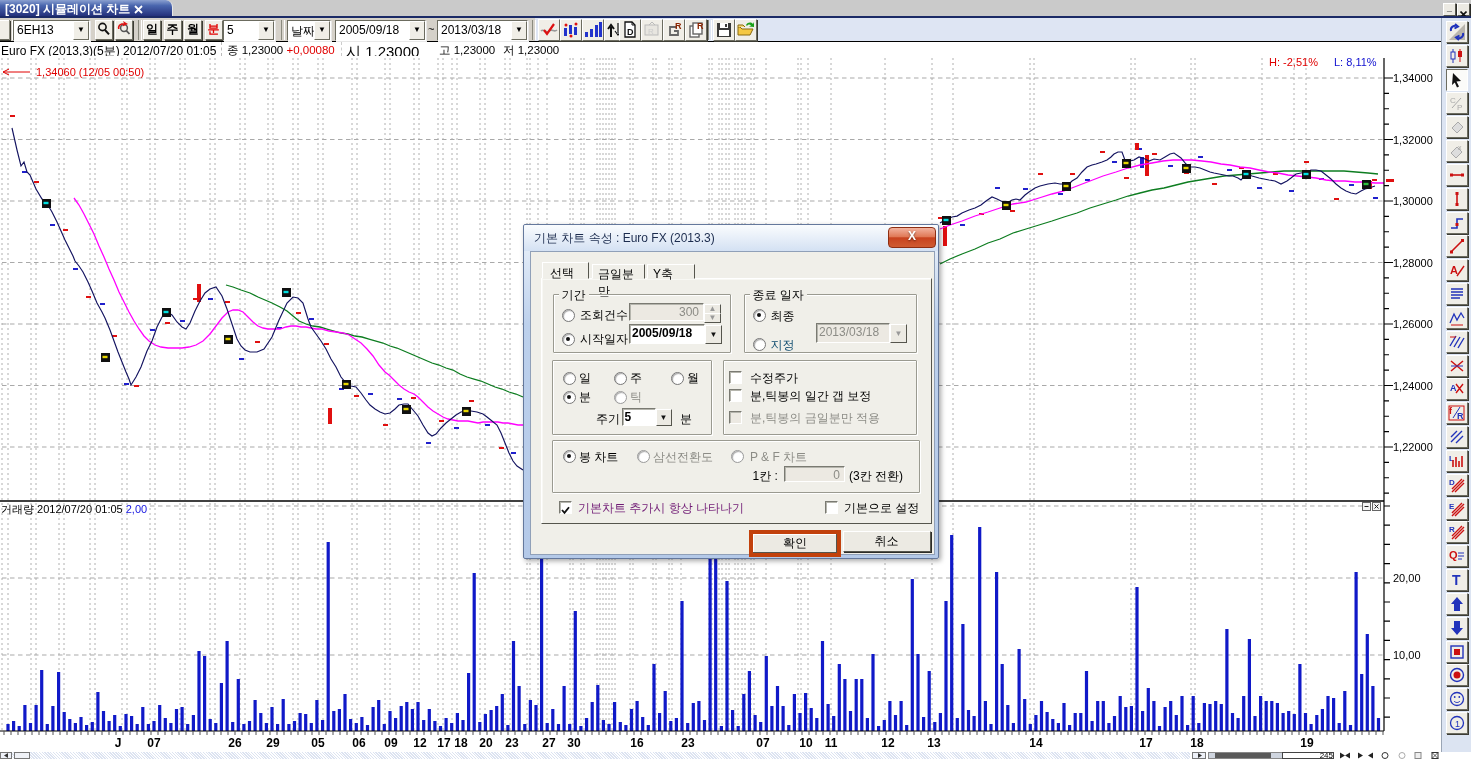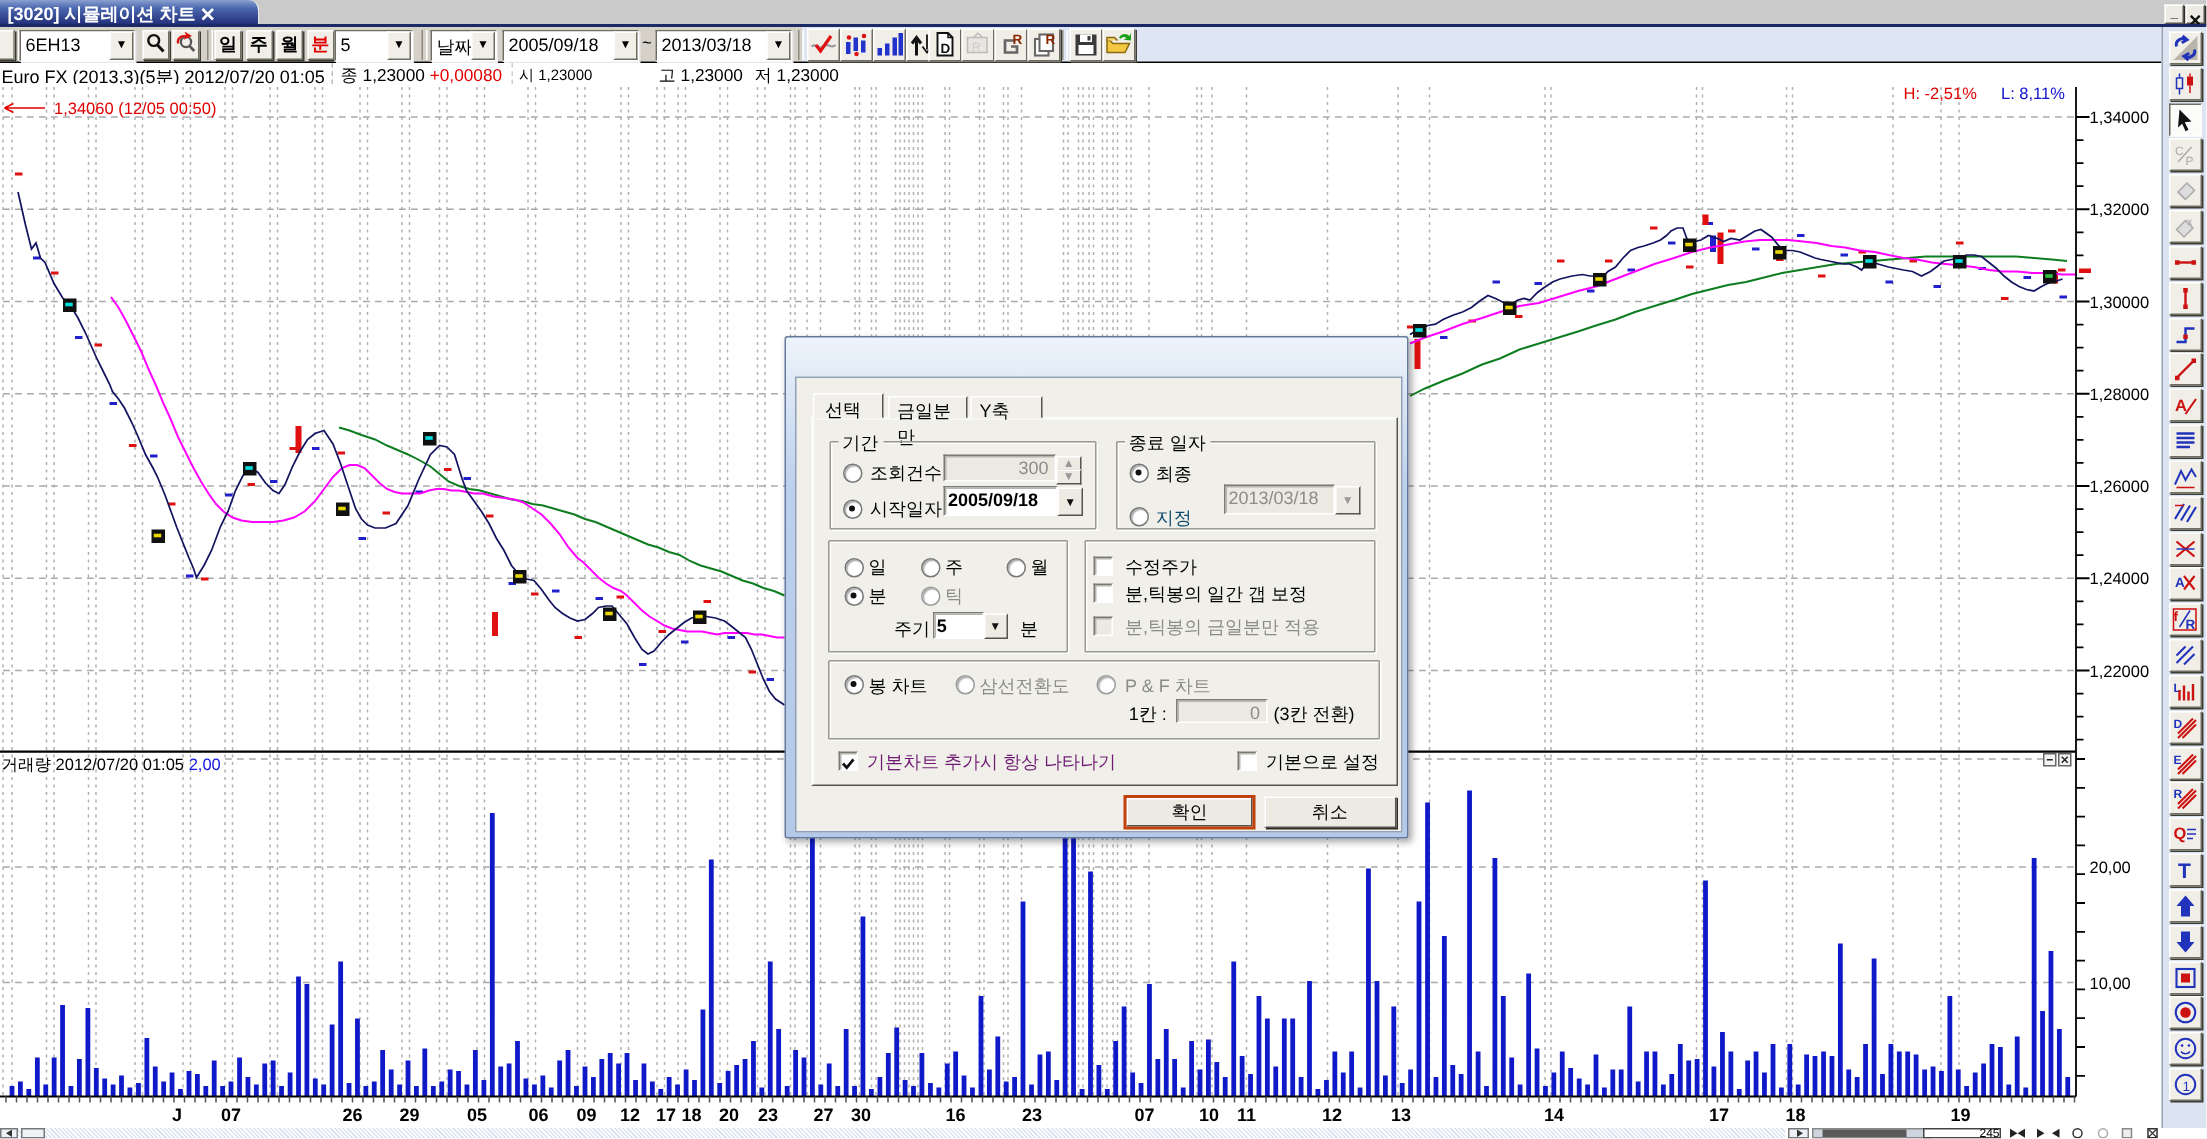--- a/index.html
+++ b/index.html
@@ -131,21 +131,21 @@
         <path d="M1 6 L1 14 L13 14 L16 8 L5 8 L3 6 Z" fill="#f5c842" stroke="#8a6a10"></path>
         <path d="M1 6 L1 4 L6 4 L8 6" fill="#f5d872" stroke="#8a6a10"></path>
         <path d="M9 4 C11 1 14 1 16 3 L17 1 L17 6 L12 5.5 L14 4.5 C12.5 3 11 3.5 10 5 Z" fill="#18a018"></path>
       </svg></div>
   </div>
 <div style="position:absolute;left:0;top:42px;width:1441px;height:14px;background:#fff;font-size:12px;white-space:nowrap">
     <span style="position:absolute;left:1px;top:1px">Euro FX (2013,3)(5분) 2012/07/20 01:05</span>
     <span style="position:absolute;left:221px;top:0px;height:14px;border-left:1px dashed #bbb"></span>
     <span style="position:absolute;left:227px;top:1px;font-size:11.5px">종 1,23000 <span style="color:#e00000">+0,00080</span></span>
     <span style="position:absolute;left:341px;top:0px;height:14px;border-left:1px dashed #ccc"></span>
-    <span style="position:absolute;left:346px;top:1px;font-size:10px">시 1,23000</span>
+    <span style="position:absolute;left:346px;top:1px;font-size:15px">시 1,23000</span>
     <span style="position:absolute;left:439px;top:1px;font-size:11.5px">고 1,23000</span>
     <span style="position:absolute;left:503px;top:1px;font-size:11.5px">저 1,23000</span>
   </div>
 <svg width="1441" height="703" style="position:absolute;left:0;top:56px">
     <rect x="0" y="0" width="1441" height="703" fill="#ffffff"></rect>
     <path d="M2 2 V675 M8 2 V675 M31 2 V675 M36 2 V675 M59 2 V675 M64 2 V675 M90 2 V675 M95 2 V675 M122 2 V675 M127 2 V675 M150 2 V675 M155 2 V675 M180 2 V675 M185 2 V675 M210 2 V675 M215 2 V675 M240 2 V675 M245 2 V675 M268 2 V675 M273 2 V675 M293 2 V675 M298 2 V675 M318 2 V675 M323 2 V675 M352 2 V675 M357 2 V675 M385 2 V675 M390 2 V675 M414 2 V675 M419 2 V675 M438 2 V675 M443 2 V675 M452 2 V675 M457 2 V675 M480 2 V675 M485 2 V675 M505 2 V675 M510 2 V675 M527 2 V675 M530 2 V675 M538 2 V675 M547 2 V675 M570 2 V675 M573 2 V675 M581 2 V675 M584 2 V675 M597 2 V675 M600 2 V675 M603 2 V675 M606 2 V675 M609 2 V675 M612 2 V675 M615 2 V675 M630 2 V675 M633 2 V675 M653 2 V675 M656 2 V675 M669 2 V675 M672 2 V675 M681 2 V675 M709 2 V675 M712 2 V675 M719 2 V675 M722 2 V675 M726 2 V675 M729 2 V675 M735 2 V675 M738 2 V675 M742 2 V675 M745 2 V675 M751 2 V675 M754 2 V675 M766 2 V675 M798 2 V675 M801 2 V675 M808 2 V675 M831 2 V675 M885 2 V675 M932 2 V675 M953 2 V675 M1030 2 V675 M1034 2 V675 M1131 2 V675 M1135 2 V675 M1191 2 V675 M1195 2 V675 M1262 2 V675 M1294 2 V675 M1306 2 V675" stroke="#b0b0b0" stroke-dasharray="2 3" fill="none"></path>
     <path d="M2 22 H1384 M2 83.5 H1384 M2 145 H1384 M2 206.5 H1384 M2 268 H1384 M2 329.5 H1384 M2 391 H1384 M150 450 H1362 M2 522 H1384 M2 599 H1384" stroke="#a9a9a9" stroke-dasharray="4.5 3.5" fill="none"></path>
     <path d="M8.0 675V668M13.6 675V665M19.2 675V670M24.9 675V649M30.5 675V667M36.1 675V649M41.7 675V614M47.3 675V668M52.9 675V650M58.6 675V616M64.2 675V656M69.8 675V663M75.4 675V667M81.0 675V661M86.6 675V669M92.3 675V666M97.9 675V636M103.5 675V655M109.1 675V665M114.7 675V659M120.3 675V670M126.0 675V658M131.6 675V660M137.2 675V668M142.8 675V651M148.4 675V668M154.0 675V665M159.7 675V649M165.3 675V662M170.9 675V667M176.5 675V653M182.1 675V651M187.7 675V668M193.4 675V659M199.0 675V595M204.6 675V600M210.2 675V663M215.8 675V667M221.4 675V627M227.1 675V585M232.7 675V666M238.3 675V623M243.9 675V668M249.5 675V665M255.1 675V644M260.8 675V657M266.4 675V667M272.0 675V651M277.6 675V668M283.2 675V643M288.9 675V668M294.5 675V665M300.1 675V657M305.7 675V658M311.3 675V667M316.9 675V644M322.6 675V664M328.2 675V486M333.8 675V655M339.4 675V653M345.0 675V638M350.6 675V663M356.3 675V667M361.9 675V661M367.5 675V669M373.1 675V651M378.7 675V644M384.3 675V668M390.0 675V655M395.6 675V662M401.2 675V650M406.8 675V646M412.4 675V653M418.0 675V646M423.7 675V664M429.3 675V653M434.9 675V665M440.5 675V670M446.1 675V662M451.7 675V667M457.4 675V657M463.0 675V664M468.6 675V617M474.2 675V517M479.8 675V666M485.4 675V658M491.1 675V654M496.7 675V650M502.3 675V638M507.9 675V669M513.5 675V585M519.1 675V630M524.8 675V668M530.4 675V644M536.0 675V649M541.6 675V502M547.2 675V667M552.8 675V653M558.5 675V668M564.1 675V630M569.7 675V668M575.3 675V555M580.9 675V670M586.6 675V662M592.2 675V646M597.8 675V629M603.4 675V664M609.0 675V668M614.6 675V646M620.3 675V666M625.9 675V669M631.5 675V653M637.1 675V645M642.7 675V661M648.3 675V669M654.0 675V608M659.6 675V657M665.2 675V635M670.8 675V665M676.4 675V662M682.0 675V545M687.7 675V667M693.3 675V647M698.9 675V645M704.5 675V664M710.1 675V502M715.7 675V502M721.4 675V670M727.0 675V525M732.6 675V654M738.2 675V670M743.8 675V638M749.4 675V615M755.1 675V659M760.7 675V666M766.3 675V600M771.9 675V650M777.5 675V630M783.1 675V650M788.8 675V669M794.4 675V638M800.0 675V657M805.6 675V637M811.2 675V652M816.8 675V662M822.5 675V585M828.1 675V648M833.7 675V660M839.3 675V608M844.9 675V623M850.5 675V655M856.2 675V623M861.8 675V623M867.4 675V662M873.0 675V598M878.6 675V670M884.3 675V664M889.9 675V645M895.5 675V659M901.1 675V645M906.7 675V669M912.3 675V523M918.0 675V598M923.6 675V661M929.2 675V615M934.8 675V666M940.4 675V657M946.0 675V545M951.7 675V479M957.3 675V662M962.9 675V568M968.5 675V654M974.1 675V660M979.7 675V471M985.4 675V645M991.0 675V668M996.6 675V516M1002.2 675V608M1007.8 675V649M1013.4 675V667M1019.1 675V593M1024.7 675V643M1030.3 675V668M1035.9 675V659M1041.5 675V645M1047.1 675V656M1052.8 675V663M1058.4 675V667M1064.0 675V647M1069.6 675V669M1075.2 675V657M1080.8 675V657M1086.5 675V615M1092.1 675V665M1097.7 675V645M1103.3 675V645M1108.9 675V667M1114.5 675V660M1120.2 675V640M1125.8 675V651M1131.4 675V650M1137.0 675V531M1142.6 675V655M1148.3 675V632M1153.9 675V645M1159.5 675V670M1165.1 675V651M1170.7 675V645M1176.3 675V659M1182.0 675V640M1187.6 675V669M1193.2 675V640M1198.8 675V667M1204.4 675V647M1210.0 675V648M1215.7 675V645M1221.3 675V648M1226.9 675V573M1232.5 675V657M1238.1 675V662M1243.7 675V640M1249.4 675V583M1255.0 675V660M1260.6 675V640M1266.2 675V645M1271.8 675V645M1277.4 675V647M1283.1 675V657M1288.7 675V655M1294.3 675V658M1299.9 675V608M1305.5 675V657M1311.1 675V668M1316.8 675V659M1322.4 675V653M1328.0 675V640M1333.6 675V642M1339.2 675V667M1344.8 675V635M1350.5 675V669M1356.1 675V516M1361.7 675V618M1367.3 675V578M1372.9 675V630M1378.5 675V662" stroke="#1019c8" stroke-width="3.2" fill="none"></path>
     <rect x="10" y="59" width="5" height="2" fill="#e01010"></rect>
     <rect x="22" y="115" width="5" height="2" fill="#2020cc"></rect>
@@ -489,20 +489,24 @@
         <path d="M6 11 C7.5 13 10.5 13 12 11" stroke="#2233bb" fill="none"></path>
       </svg></div>
   </div>
 <div style="position:absolute;left:1446px;top:712.07px;width:20px;height:20px;background:#f0eee7;border:1px solid;border-color:#fff #6c6c60 #6c6c60 #fff;box-shadow:1px 1px 0 #3c3c34">
     <div style="padding:1px 0 0 1px"><svg width="18" height="18" viewBox="0 0 18 18">
         <circle cx="9" cy="9" r="6.5" fill="none" stroke="#2233bb" stroke-width="1.3"></circle>
         <text x="7" y="13" font-size="9" fill="#2233bb">1</text>
       </svg></div>
   </div>
 <div style="position:absolute;left:523px;top:224px;width:414px;height:333px;background:linear-gradient(180deg,#eef4fb,#bcd0ec 30%,#b4c9e8);border:1px solid #64789c;border-radius:2px;box-shadow:2px 2px 5px rgba(0,0,0,.35)">
+    <div style="position:absolute;left:0;top:0;right:0;height:26px;background:linear-gradient(180deg,#fafcfe,#d4e1f3);border-radius:2px 2px 0 0">
+      <div style="position:absolute;left:10px;top:5px;font-size:12px;color:#1c2c4e">기본 차트 속성 : Euro FX (2013.3)</div>
+      <div style="position:absolute;right:2px;top:2px;width:46px;height:19px;border-radius:4px;border:1px solid #8e2e12;background:linear-gradient(180deg,#f2b29e 0%,#e07a58 45%,#c8431f 52%,#cf5b31 100%);color:#fff;font-weight:bold;font-size:12px;text-align:center;line-height:17px;text-shadow:0 1px 2px rgba(0,0,0,.5)">X</div>
+    </div>
     <div style="position:absolute;left:6px;top:26px;width:403px;height:302px;background:#f0efe9;border:1px solid #90a0b8">
       <div style="position:absolute;left:10px;top:26px;width:389px;height:243.5px;background:#f0efe9;border:1px solid;border-color:#fff #55554d #55554d #fff;box-shadow:inset 1px 1px 0 #f8f8f4"></div>
       <div style="position:absolute;left:11px;top:10px;width:47px;height:17px;background:#f0efe9;border:1px solid;border-color:#fff #55554d transparent #fff;font-size:12px;padding:2px 0 0 7px;box-sizing:border-box;z-index:3">선택</div>
       <div style="position:absolute;left:61px;top:12px;width:53px;height:15px;background:#f0efe9;border:1px solid;border-color:#fff #55554d transparent #fff;font-size:12px;padding:1px 0 0 5px;box-sizing:border-box">금일분만</div>
       <div style="position:absolute;left:116px;top:12px;width:48px;height:15px;background:#f0efe9;border:1px solid;border-color:#fff #55554d transparent #fff;font-size:12px;padding:1px 0 0 5px;box-sizing:border-box">Y축</div>
       <div style="position:absolute;left:21.5px;top:42px;width:176px;height:57px;border:1px solid #9a9a90;box-shadow:inset 1px 1px 0 #fff, 1px 1px 0 #fff;border-radius:1px"></div>
       <div style="position:absolute;left:27.5px;top:35px;background:#f0efe9;padding:0 3px;font-size:12px;color:#000">기간</div>
       <div style="position:absolute;left:30.5px;top:56.5px;width:11px;height:11px;border-radius:50%;background:#fff;border:1px solid #777;box-shadow:inset 1px 1px 1px #aaa"></div>
       <div style="position:absolute;left:49px;top:55px;font-size:12px;color:#000;white-space:nowrap">조회건수</div>
       <div style="position:absolute;left:98px;top:51px;width:75px;height:18px;background:#ece9e2;border:1px solid;border-color:#7a7a72 #fff #fff #7a7a72;box-shadow:inset 1px 1px 0 #b5b5ad;font-size:12px;color:#8c8c86;text-align:right;padding:1px 4px 0 2px;box-sizing:border-box;">300</div>
@@ -559,21 +563,21 @@
       <div style="position:absolute;left:219px;top:197px;font-size:12px;color:#8c8c86;white-space:nowrap">P &amp; F 차트</div>
       <div style="position:absolute;left:221.5px;top:216px;font-size:12px;color:#000;white-space:nowrap">1칸 :</div>
       <div style="position:absolute;left:252.5px;top:214px;width:61.5px;height:16px;background:#ece9e2;border:1px solid;border-color:#7a7a72 #fff #fff #7a7a72;box-shadow:inset 1px 1px 0 #b5b5ad;font-size:12px;color:#8c8c86;text-align:right;padding:1px 4px 0 2px;box-sizing:border-box;">0</div>
       <div style="position:absolute;left:318px;top:216px;font-size:12px;color:#000;white-space:nowrap">(3칸 전환)</div>
       <div style="position:absolute;left:27.5px;top:249px;width:11px;height:11px;background:#fff;border:1px solid;border-color:#7a7a72 #fff #fff #7a7a72;box-shadow:inset 1px 1px 0 #b5b5ad"><svg width="11" height="11" viewBox="0 0 11 11">
           <path d="M2 5 L4.5 7.8 L9 2.2" stroke="#111" stroke-width="1.8" fill="none"></path>
         </svg></div>
       <div style="position:absolute;left:47px;top:248px;font-size:12px;color:#701a75;white-space:nowrap">기본차트 추가시 항상 나타나기</div>
       <div style="position:absolute;left:294px;top:249px;width:11px;height:11px;background:#fff;border:1px solid;border-color:#7a7a72 #fff #fff #7a7a72;box-shadow:inset 1px 1px 0 #b5b5ad"></div>
       <div style="position:absolute;left:313px;top:248px;font-size:12px;color:#000;white-space:nowrap">기본으로 설정</div>
-      <div style="position:absolute;left:218px;top:278px;width:84px;height:19px;background:#eceae3;border:2px solid #c2410c;box-shadow:inset -1px -1px 0 #55554d, inset 1px 1px 0 #fff;font-size:12px;text-align:center;line-height:19px">확인</div>
+      <div style="position:absolute;left:218px;top:278px;width:84px;height:19px;background:#eceae3;border:4px solid #c2410c;box-shadow:inset -1px -1px 0 #55554d, inset 1px 1px 0 #fff;font-size:12px;text-align:center;line-height:19px">확인</div>
       <div style="position:absolute;left:311.5px;top:278.5px;width:86px;height:19px;background:#eceae3;border:1px solid;border-color:#fff #55554d #55554d #fff;box-shadow:1px 1px 0 #2c2c28;font-size:12px;text-align:center;line-height:19px">취소</div>
     </div>
   </div>
 <div style="position:absolute;left:0;top:752px;width:1471px;height:7px;background:#fff">
     <div style="position:absolute;left:0;top:0;width:1190px;height:7px;background:repeating-linear-gradient(45deg,#dce3f1 0 1px,#ffffff 1px 2px)"></div>
     <div style="position:absolute;left:0;top:0;width:12px;height:7px;background:#eef1f8;border:1px solid #777;box-sizing:border-box">
       <svg width="5" height="5" viewBox="0 0 5 5" style="display:block;margin:0 auto">
         <path d="M4 0 L0 2.5 L4 5 Z" fill="#333"></path>
       </svg>
     </div>

